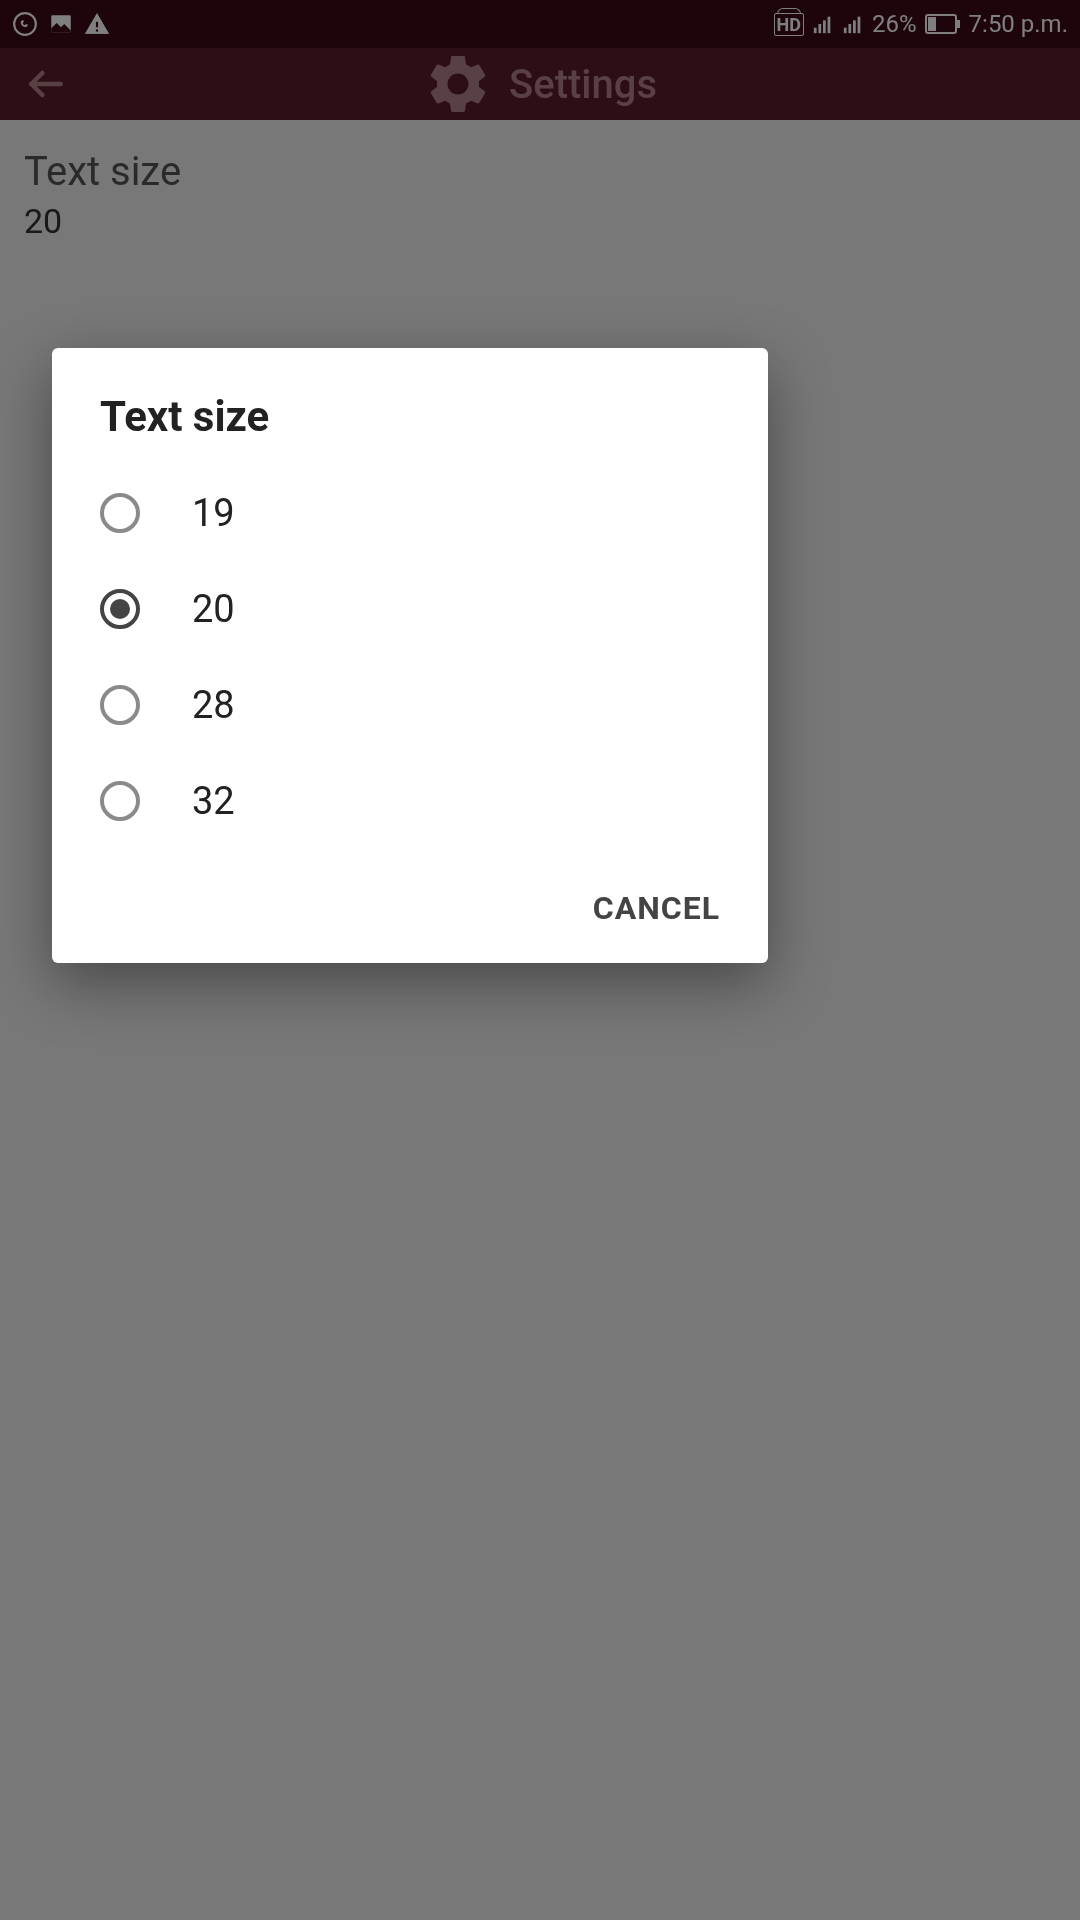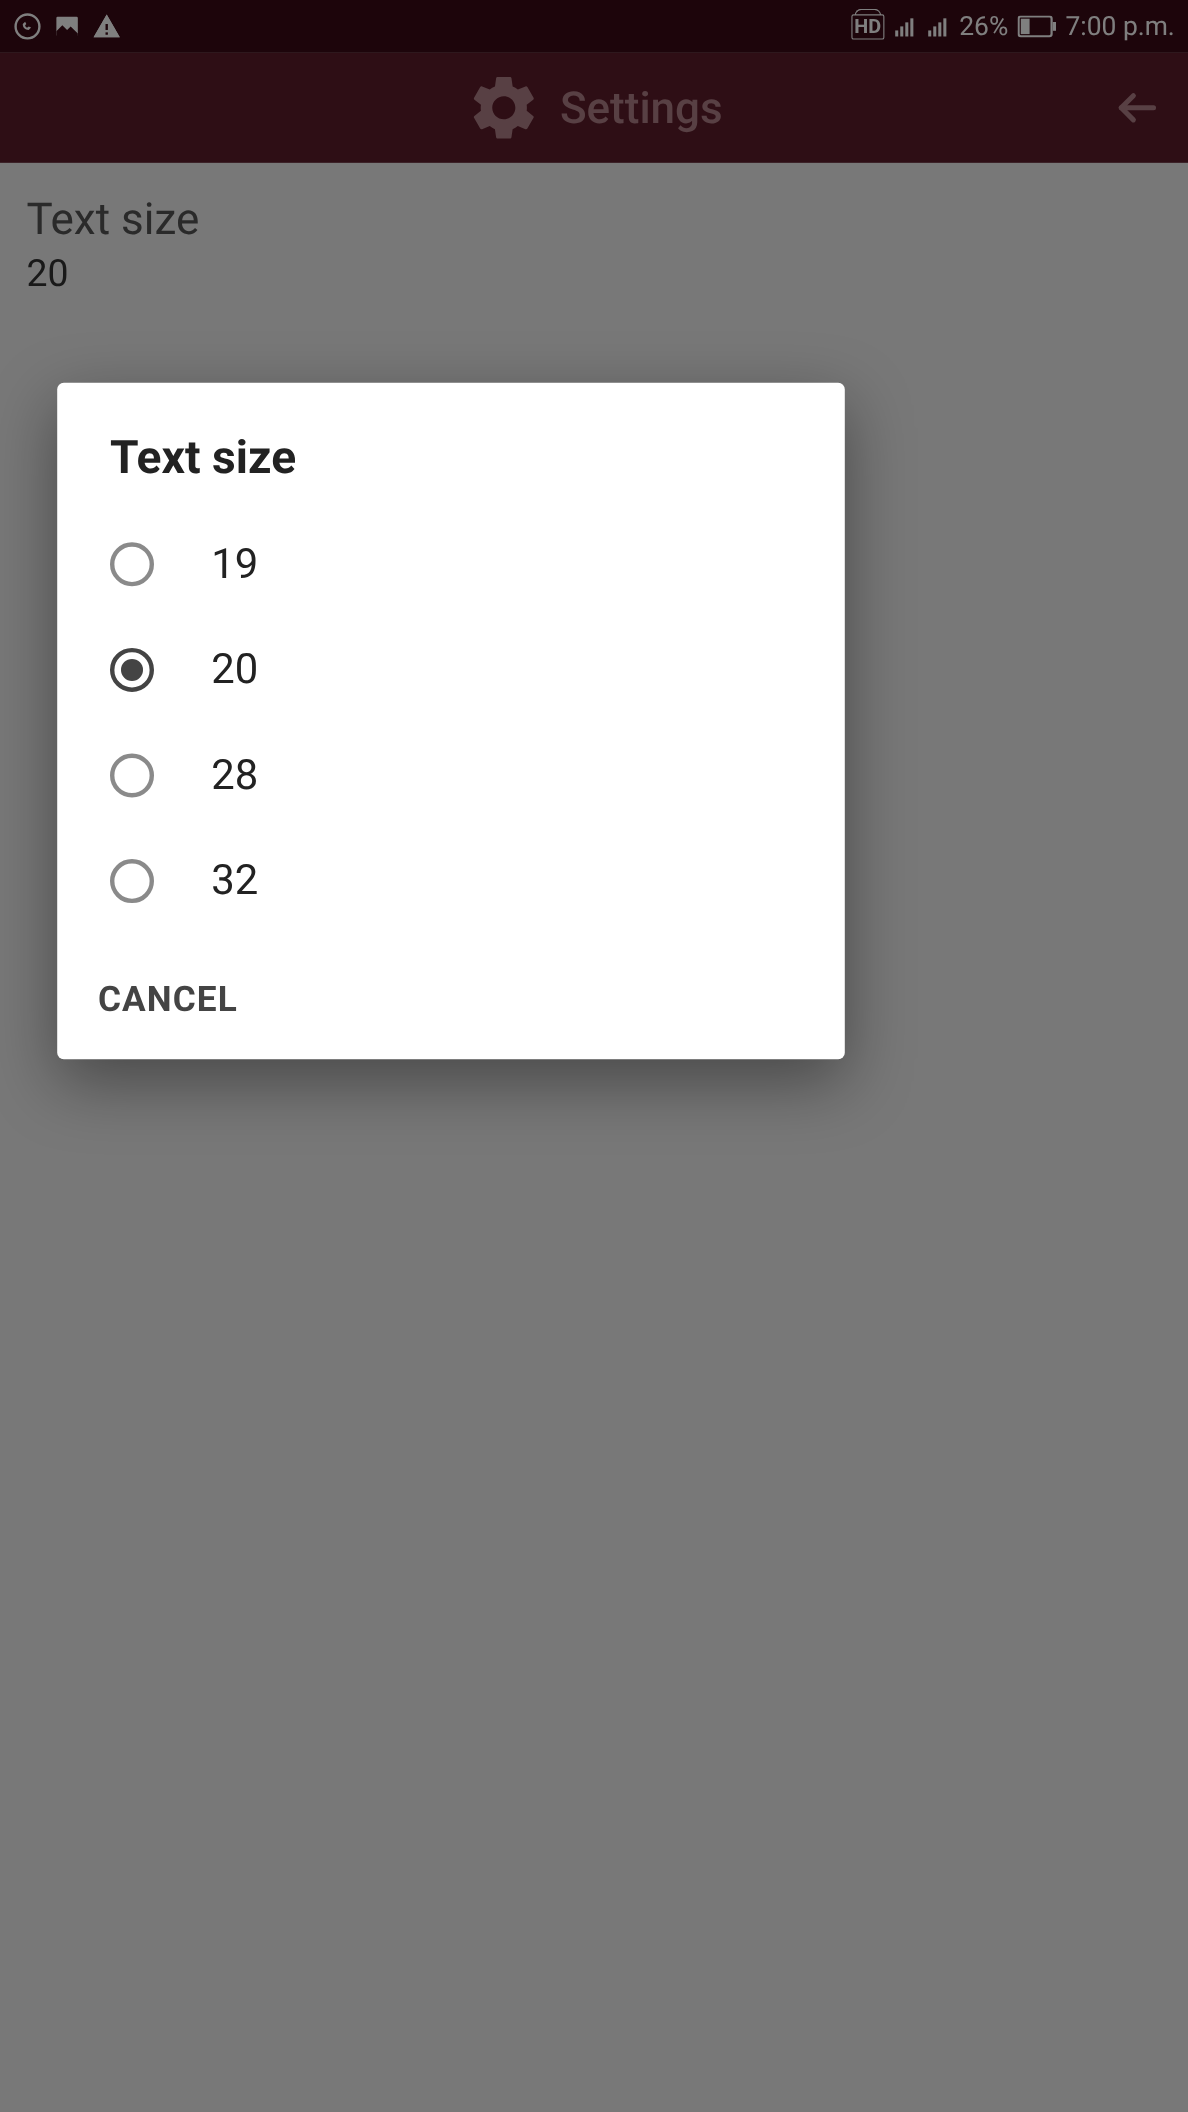--- a/index.html
+++ b/index.html
@@ -4,21 +4,21 @@
   <style>
     * { margin: 0; padding: 0; box-sizing: border-box; font-family: Roboto, Arial, sans-serif; }
     body { width: 1080px; height: 1920px; background: #f0f0f0; position: relative; overflow: hidden; }
     
     
     .status-bar { height: 48px; background: #3b0a16; display: flex; align-items: center; justify-content: space-between; padding: 0 12px; color: #fff; }
     .status-left { display: flex; gap: 10px; align-items: center; }
     .status-right { display: flex; gap: 8px; align-items: center; font-size: 24px; }
     
     
-    .app-bar { height: 100px; background: #5d1c2b; display: flex; align-items: center; padding: 0 24px; position: relative; justify-content: flex-end; }
+    .app-bar { height: 72px; background: #5d1c2b; display: flex; align-items: center; padding: 0 24px; position: relative; }
     .back-button { color: #b08088; }
     .app-bar-center { position: absolute; left: 50%; transform: translateX(-50%); display: flex; align-items: center; gap: 16px; }
     .app-bar-title { color: #b08088; font-size: 40px; font-weight: 500; }
     
     
     .content { padding: 28px 24px; background: #f0f0f0; }
     .setting-title { font-size: 40px; color: #555; font-weight: 400; margin-bottom: 6px; }
     .setting-value { font-size: 34px; color: #333; }
     
     
@@ -27,21 +27,21 @@
     
     .dialog { position: absolute; top: 348px; left: 52px; width: 716px; background: #fff; border-radius: 6px; box-shadow: 0 20px 60px rgba(0,0,0,0.4); padding-bottom: 24px; }
     .dialog-title { font-size: 42px; font-weight: 700; color: #222; padding: 44px 48px 24px 48px; }
     .options { padding: 0 0 20px 0; }
     .option { display: flex; align-items: center; gap: 52px; padding: 0 48px; height: 96px; cursor: pointer; }
     .radio { width: 40px; height: 40px; border-radius: 50%; border: 4px solid #8a8a8a; display: flex; align-items: center; justify-content: center; flex-shrink: 0; }
     .radio.selected { border-color: #444; }
     .radio-inner { width: 20px; height: 20px; border-radius: 50%; background: #444; display: none; }
     .radio.selected .radio-inner { display: block; }
     .option-label { font-size: 38px; color: #222; }
-    .dialog-actions { display: flex; padding: 20px 48px 12px 37px; }
+    .dialog-actions { display: flex; justify-content: flex-end; padding: 20px 48px 12px 37px; }
     .cancel-button { font-size: 32px; font-weight: 700; color: #444; letter-spacing: 1px; cursor: pointer; background: none; border: none; }
     
     .icon-svg { display: block; }
   </style>
 </head>
 <body>
 
 <div class="status-bar">
   <div class="status-left">
     <span>
@@ -84,21 +84,21 @@
         </svg>
     </span>
     <span>26%</span>
     <span>
       <svg class="icon-svg" width="36" height="20" viewBox="0 0 36 20">
           <rect x="1" y="1" width="30" height="18" rx="2" fill="none" stroke="#fff" stroke-width="2"></rect>
           <rect x="3" y="3" width="8" height="14" fill="#fff"></rect>
           <rect x="32" y="6" width="3" height="8" fill="#fff"></rect>
         </svg>
     </span>
-    <span>7:00 p.m.</span>
+    <span>7:50 p.m.</span>
   </div>
 </div>
 
 <div class="app-bar">
   <span class="back-button">
     <svg class="icon-svg" width="44" height="44" viewBox="0 0 24 24" fill="none" stroke="#b08088" stroke-width="2.5" stroke-linecap="round" stroke-linejoin="round">
         <line x1="20" y1="12" x2="4" y2="12"></line>
         <polyline points="10 18 4 12 10 6"></polyline>
       </svg>
   </span>

